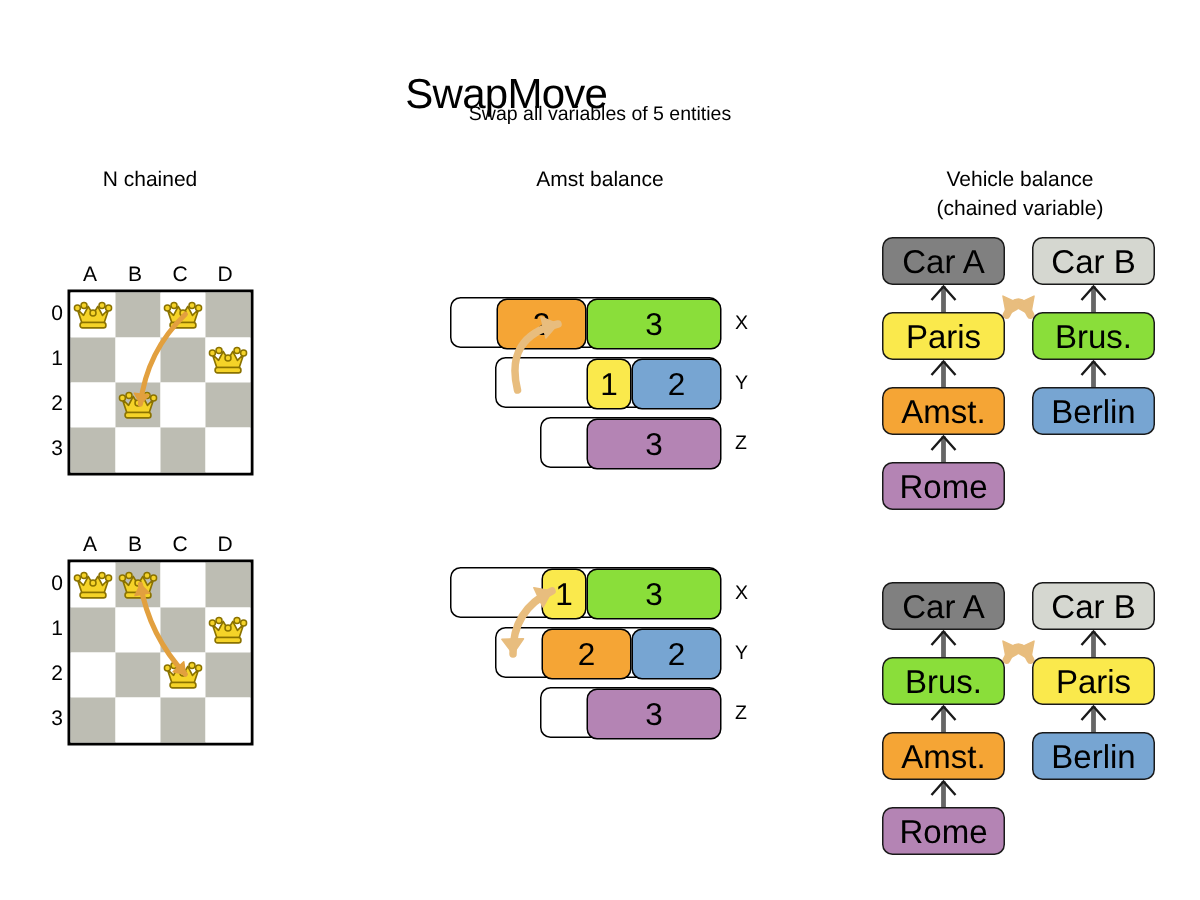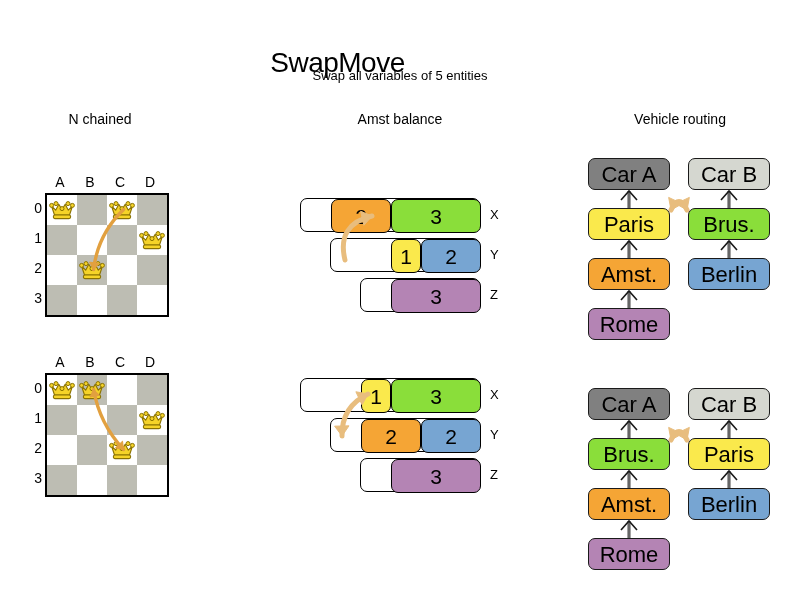--- a/index.html
+++ b/index.html
@@ -131,21 +131,22 @@
 </style>
 </head>
 <body>
 
 <h1 id="page-title">SwapMove</h1>
 <div id="page-subtitle">Swap all variables of 5 entities</div>
 
 <div class="col-heading" id="heading-nqueens">N chained</div>
 <div class="col-heading" id="heading-cloud">Amst balance</div>
 <div class="col-heading" id="heading-vrp">
-  <div>Vehicle routing</div>
+  <div>Vehicle balance</div>
+  <div>(chained variable)</div>
 </div>
 
 <div class="board-wrap" id="board-before" style="left:0px; top:174px; width:200px; height:160px;">
     <div class="file-label" style="left: 45px;">A</div>
     <div class="file-label" style="left: 75px;">B</div>
     <div class="file-label" style="left: 105px;">C</div>
     <div class="file-label" style="left: 135px;">D</div>
     <div class="rank-label" style="top: 19px;">0</div>
     <div class="rank-label" style="top: 49px;">1</div>
     <div class="rank-label" style="top: 79px;">2</div>

